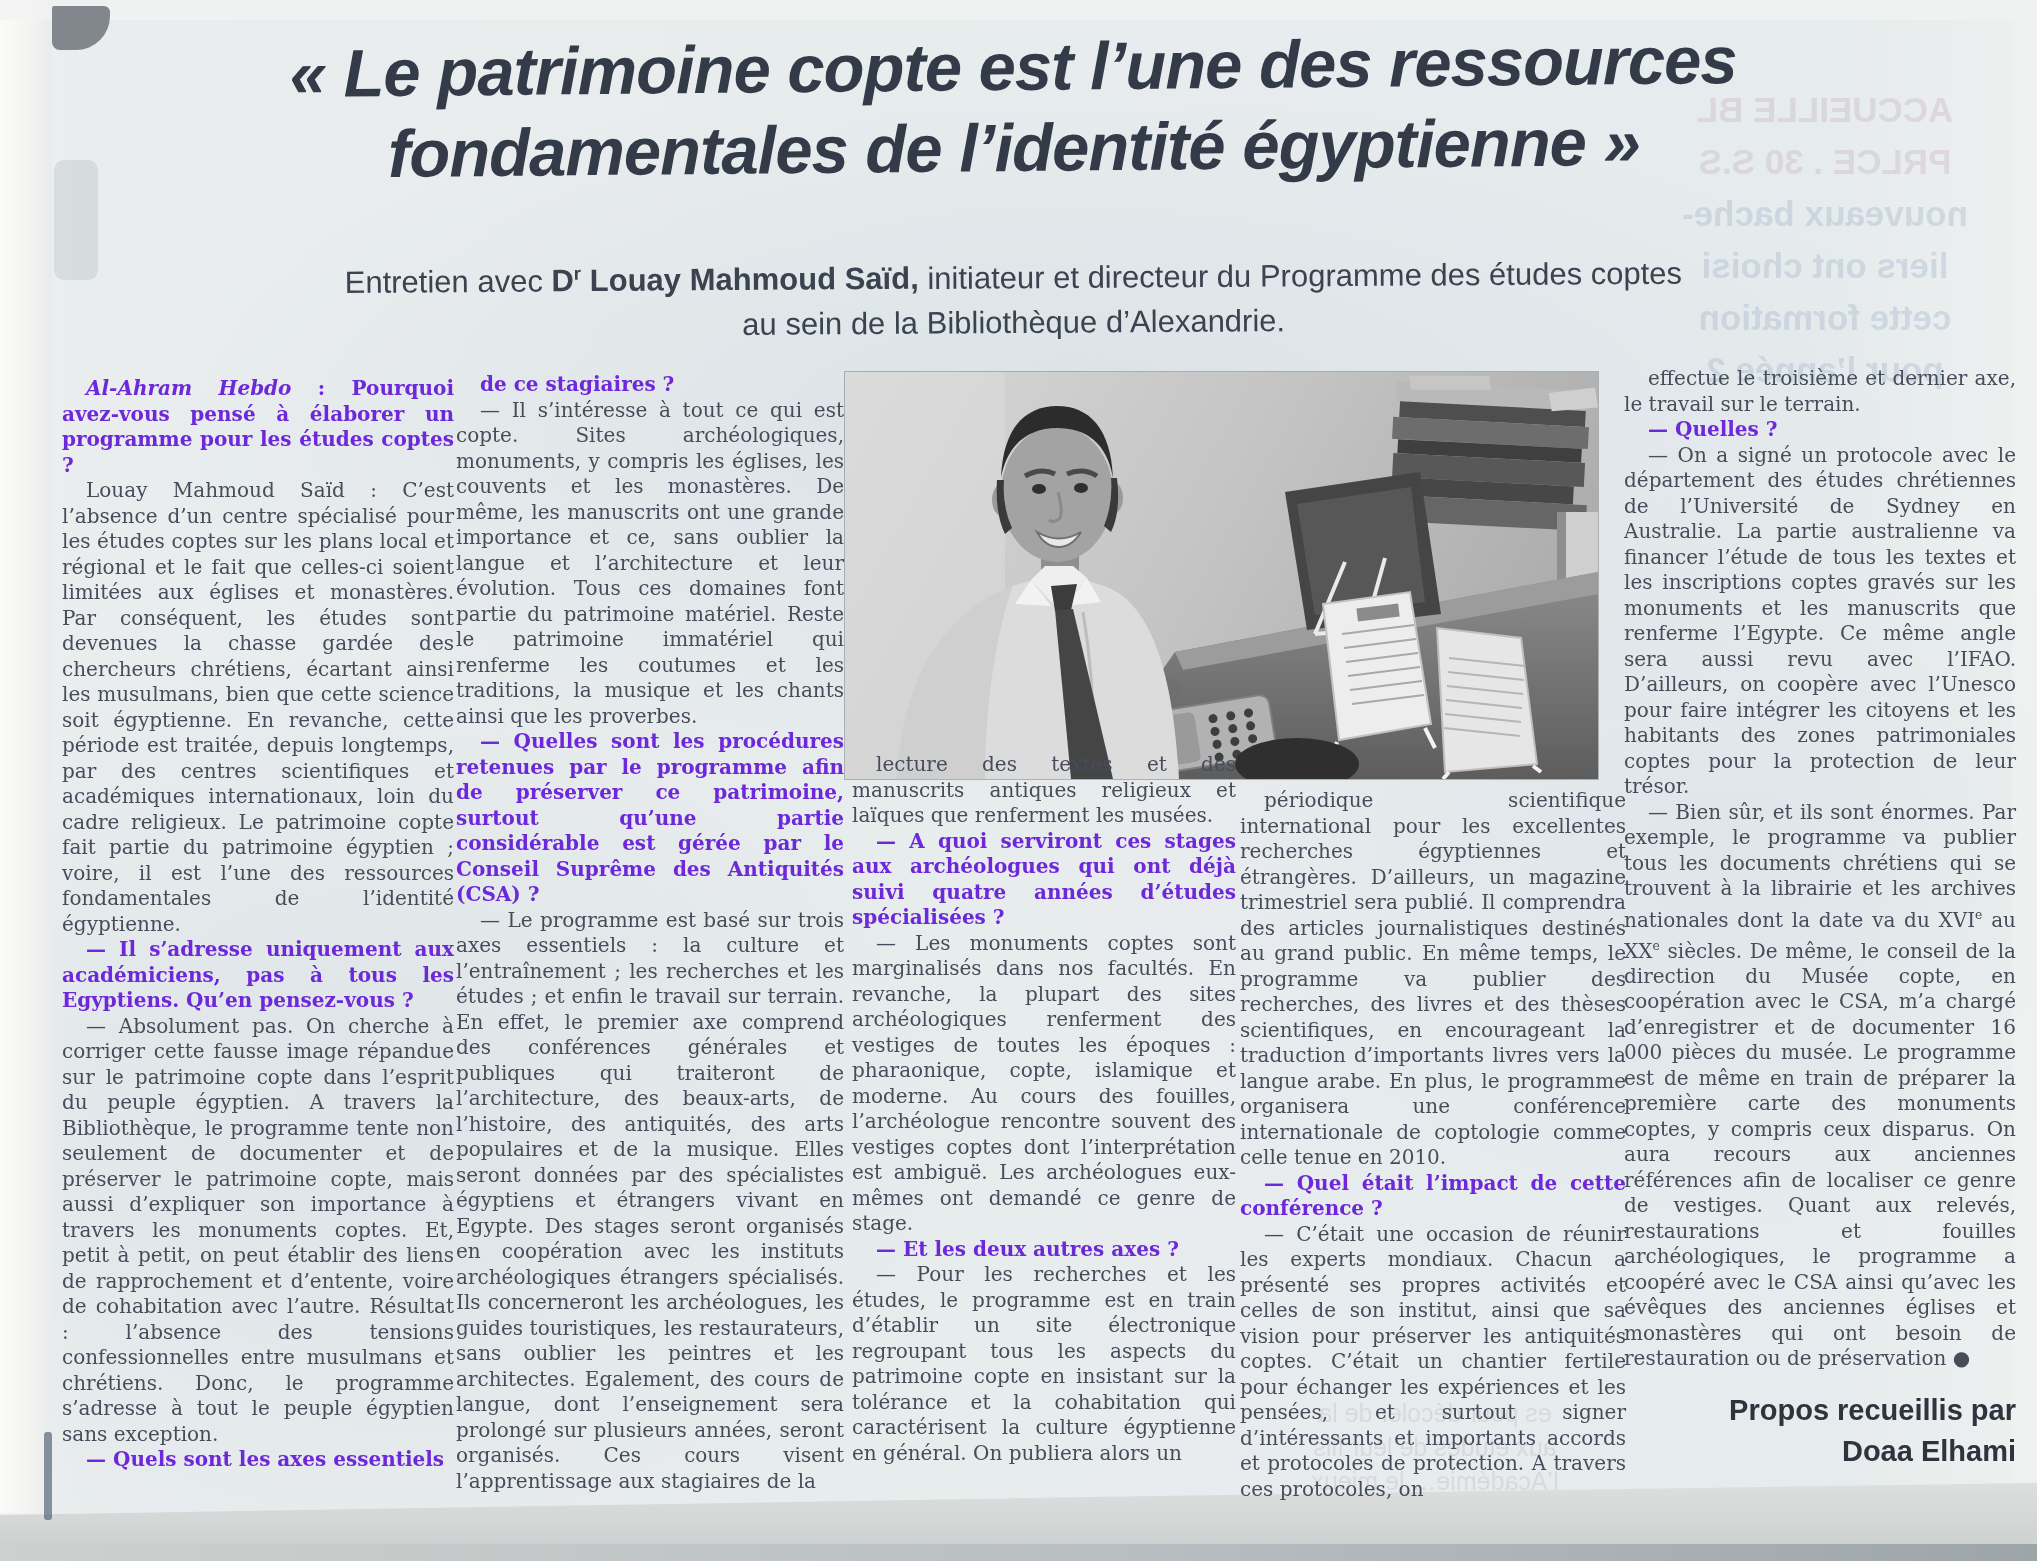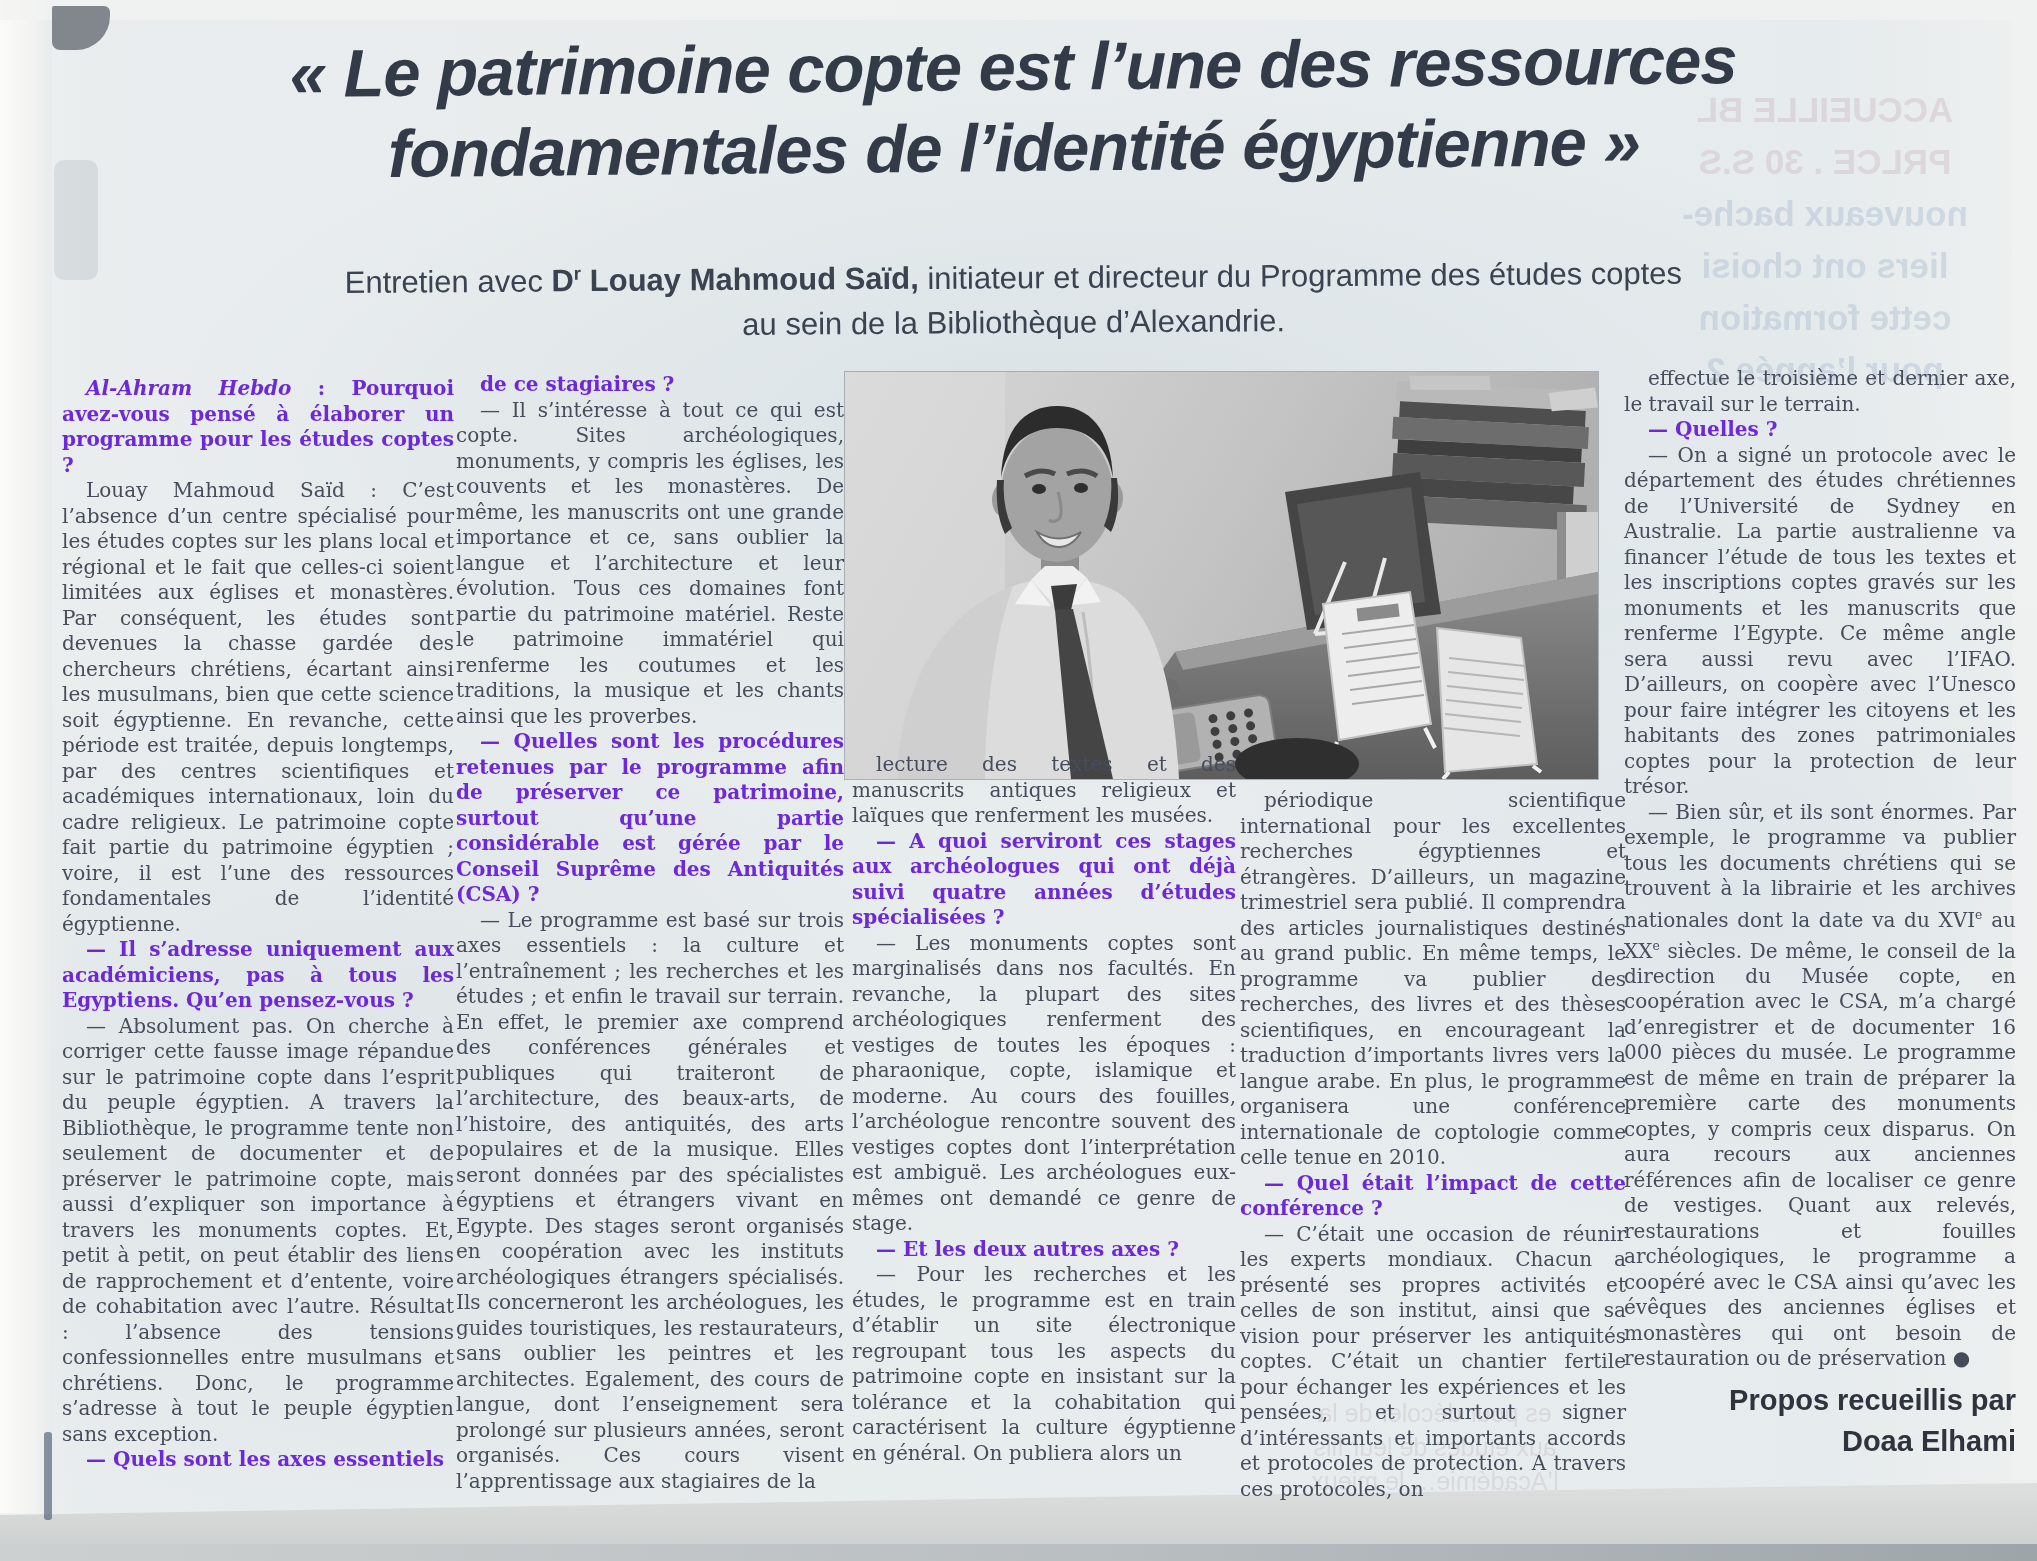--- a/index.html
+++ b/index.html
@@ -50,21 +50,21 @@
     color:#464c5a;hyphens:auto;-webkit-hyphens:auto;}
   .col p{margin:0;text-indent:24px;}
   .col p.q{font-weight:bold;color:#6d28d9;}
   .col .i{font-style:italic;}
   .col sup{font-size:.62em;}
   #col1{left:62px;top:376px;width:392px;}
   #col2{left:456px;top:372px;width:388px;}
   #col3{left:852px;top:752px;width:384px;}
   #col4{left:1240px;top:788px;width:386px;}
   #col5{left:1624px;top:366px;width:392px;}
-  .byline{margin-top:8px;text-align:right;font-family:"Liberation Sans", sans-serif;
+  .byline{margin-top:18px;text-align:right;font-family:"Liberation Sans", sans-serif;
     font-weight:bold;font-size:29px;line-height:41px;color:#2e333d;text-indent:0;}
   
   .photo{position:absolute;left:845px;top:372px;width:753px;height:407px;
     outline:1px solid rgba(120,128,134,.55);background:#bfbfbf;}
   .photo svg{display:block;width:100%;height:100%;}
   
   .ghost{position:absolute;transform:scaleX(-1);font-family:"Liberation Sans", sans-serif;
     font-weight:bold;pointer-events:none;}
   .ghost-tr{left:1630px;top:84px;width:390px;font-size:35px;line-height:52px;
     color:#9db0c8;opacity:.34;text-align:center;}

